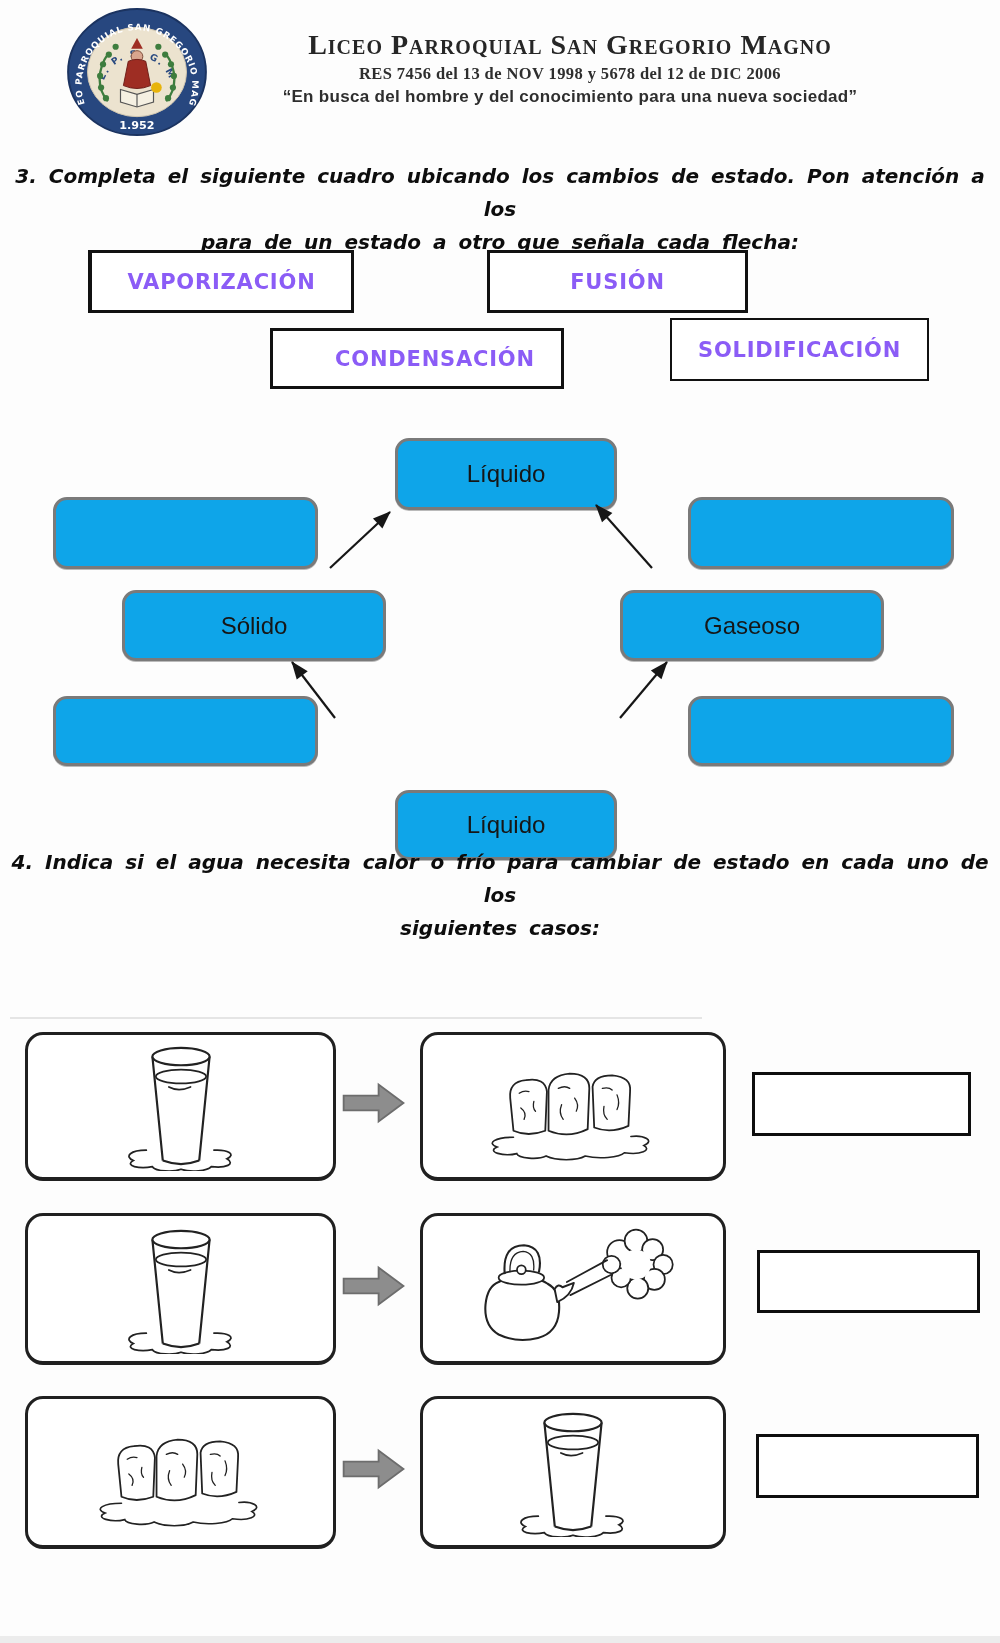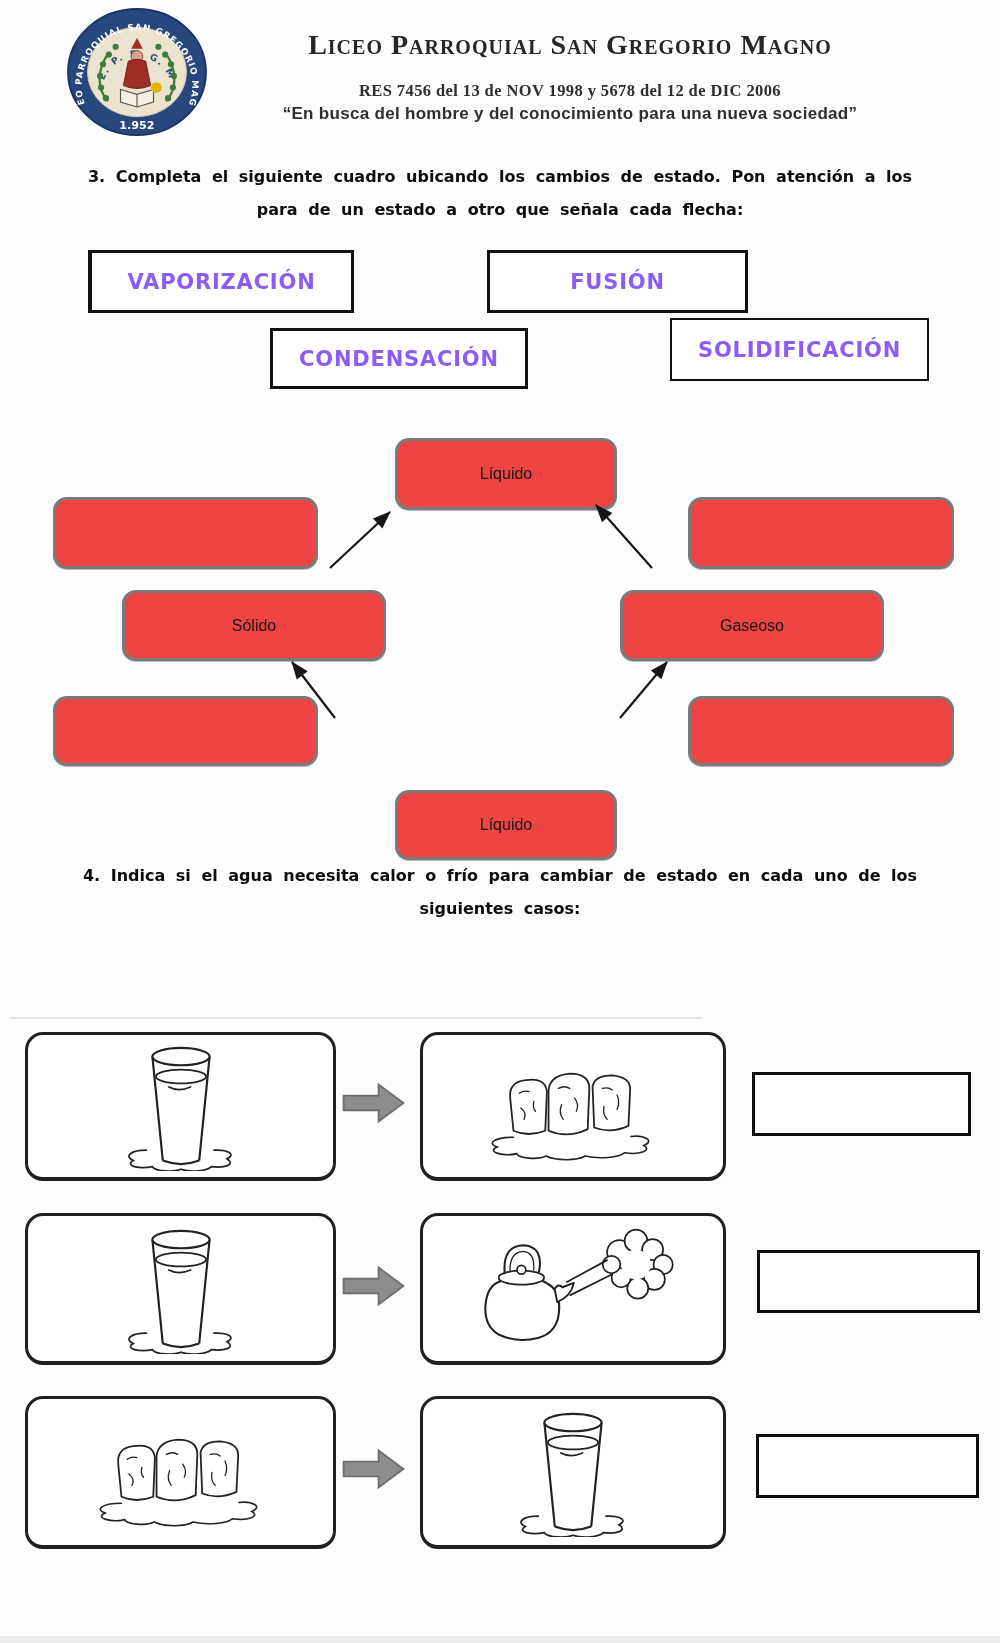--- a/index.html
+++ b/index.html
@@ -8,42 +8,42 @@
     background:#fdfdfd; overflow:hidden;
     font-family:"DejaVu Sans", sans-serif; color:#111;
   }
   
   .logo{position:absolute; left:63px; top:6px; width:148px; height:132px;}
   .header-text{position:absolute; left:225px; top:30px; width:690px; text-align:center;}
   .school-name{
     font-family:"Liberation Serif", serif; font-variant:small-caps;
     font-weight:bold; font-size:28px; letter-spacing:1px; color:#262626; line-height:30px;
   }
-  .res-line{font-family:"Liberation Serif", serif; font-weight:bold; font-size:16.5px; color:#2e2e2e; margin-top:21px; letter-spacing:.4px;}
+  .res-line{font-family:"Liberation Serif", serif; font-weight:bold; font-size:16.5px; color:#2e2e2e; margin-top:4px; letter-spacing:.4px;}
   .motto-line{font-family:Liberation Sans, sans-serif; font-weight:bold; font-size:17px; color:#2e2e2e; margin-top:3px; letter-spacing:.3px;}
   
   .qtext{position:absolute; left:0; width:1000px; text-align:center;
-    font-weight:bold; font-size:16px; line-height:33px; word-spacing:5px; color:#0d0d0d;}
+    font-weight:bold; font-size:20px; line-height:33px; word-spacing:5px; color:#0d0d0d;font-style:italic;}
   .q3{top:160px;}
-  .q4{top:846px;margin-top:13px;}
+  .q4{top:846px;}
   
   .word-box{
     position:absolute; background:#fff; border:3px solid #111;
     display:flex; align-items:center; justify-content:center;
     font-weight:bold; font-size:21px; letter-spacing:.8px; color:#8b5cf6;
   }
   .wb-vapor{left:88px;  top:250px; width:259px; height:57px; border-left-width:4px;}
   .wb-fusion{left:487px; top:250px; width:255px; height:57px;}
-  .wb-cond{left:270px;  top:328px; width:252px; height:55px;}
+  .wb-cond{left:270px;  top:328px; width:252px; height:55px;padding-left:36px;}
   .wb-solid{left:670px; top:318px; width:255px; height:59px; border-width:2.5px;}
   
   .d-box{
-    position:absolute; background:#ef4444; border:3px solid #7a7a7a; border-radius:14px;
+    position:absolute; background:#0ea5e9; border:3px solid #7a7a7a; border-radius:14px;
     display:flex; align-items:center; justify-content:center;
-    font-family:"Liberation Sans", sans-serif; font-size:16px; color:#161616;
+    font-family:"Liberation Sans", sans-serif; font-size:24px; color:#161616;
     box-shadow:0 1px 0 rgba(60,60,60,.35);
   }
   .d-top   {left:395px; top:438px; width:216px; height:66px;}
   .d-ul    {left:53px;  top:497px; width:259px; height:66px;}
   .d-ur    {left:688px; top:497px; width:260px; height:66px;}
   .d-left  {left:122px; top:590px; width:258px; height:65px;}
   .d-right {left:620px; top:590px; width:258px; height:65px;}
   .d-ll    {left:53px;  top:696px; width:259px; height:64px;}
   .d-lr    {left:688px; top:696px; width:260px; height:64px;}
   .d-bottom{left:395px; top:790px; width:216px; height:64px;}

